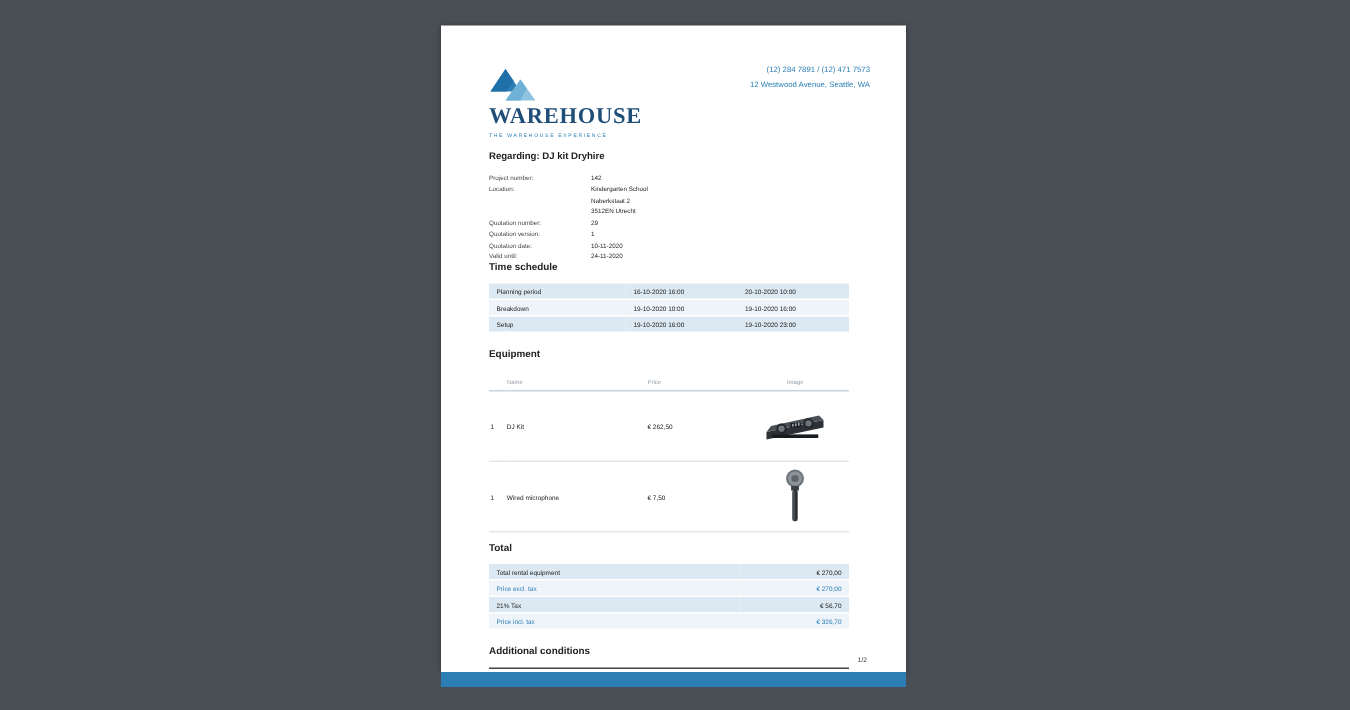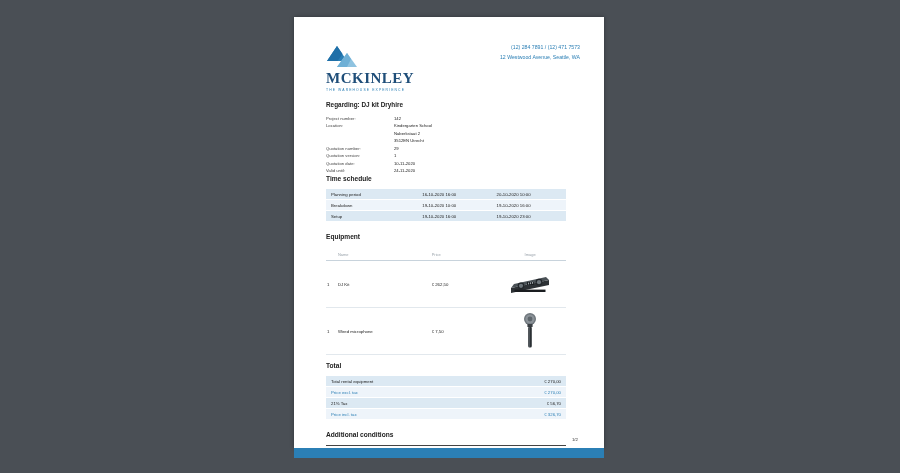--- a/index.html
+++ b/index.html
@@ -214,21 +214,21 @@
   <div class="page">
     <div class="page-inner">
 
       <div class="logo">
         <svg class="logo-mark" viewBox="0 0 34 24">
           <polygon points="11,1 21,16 1,16" fill="#2b7fb5"></polygon>
           <polygon points="11,1 16.5,9 11.5,16 1,16" fill="#1f6fa8"></polygon>
           <polygon points="21,8 31,22 11,22" fill="#8fc3e0"></polygon>
           <polygon points="21,8 25,14 21,22 11,22" fill="#6fb0d6"></polygon>
         </svg>
-        <div class="logo-word">MCKINLEY</div>
+        <div class="logo-word">WAREHOUSE</div>
         <div class="logo-sub">THE WAREHOUSE EXPERIENCE</div>
       </div>
 
       <div class="contact">
         <div>(12) 284 7891 / (12) 471 7573</div>
         <div>12 Westwood Avenue, Seattle, WA</div>
       </div>
 
       <div class="regarding">Regarding: DJ kit Dryhire</div>
 

